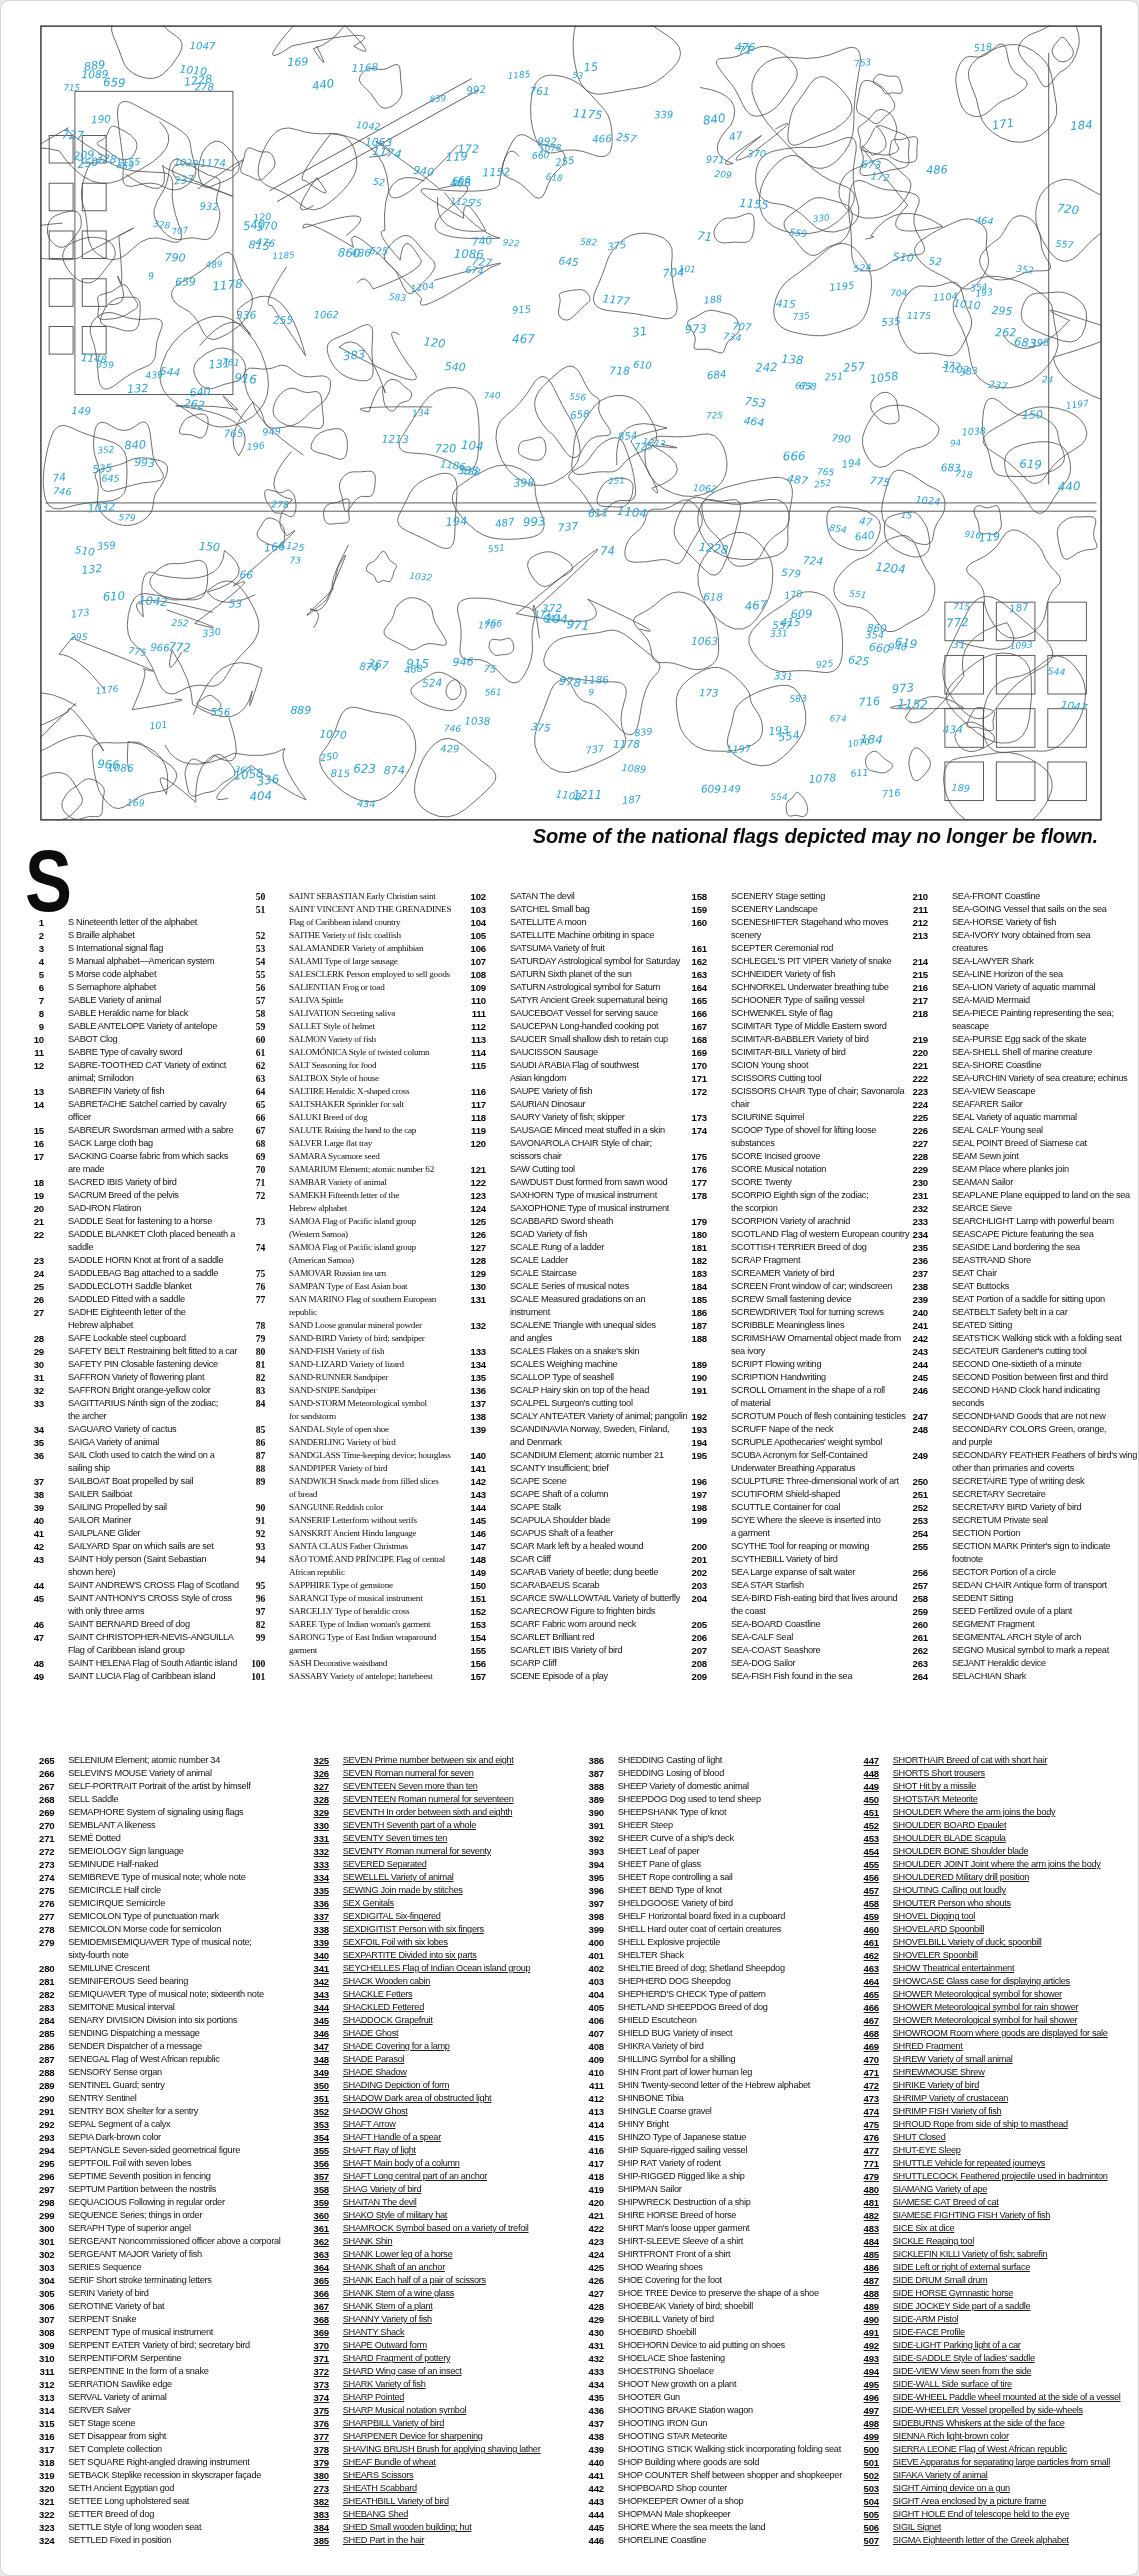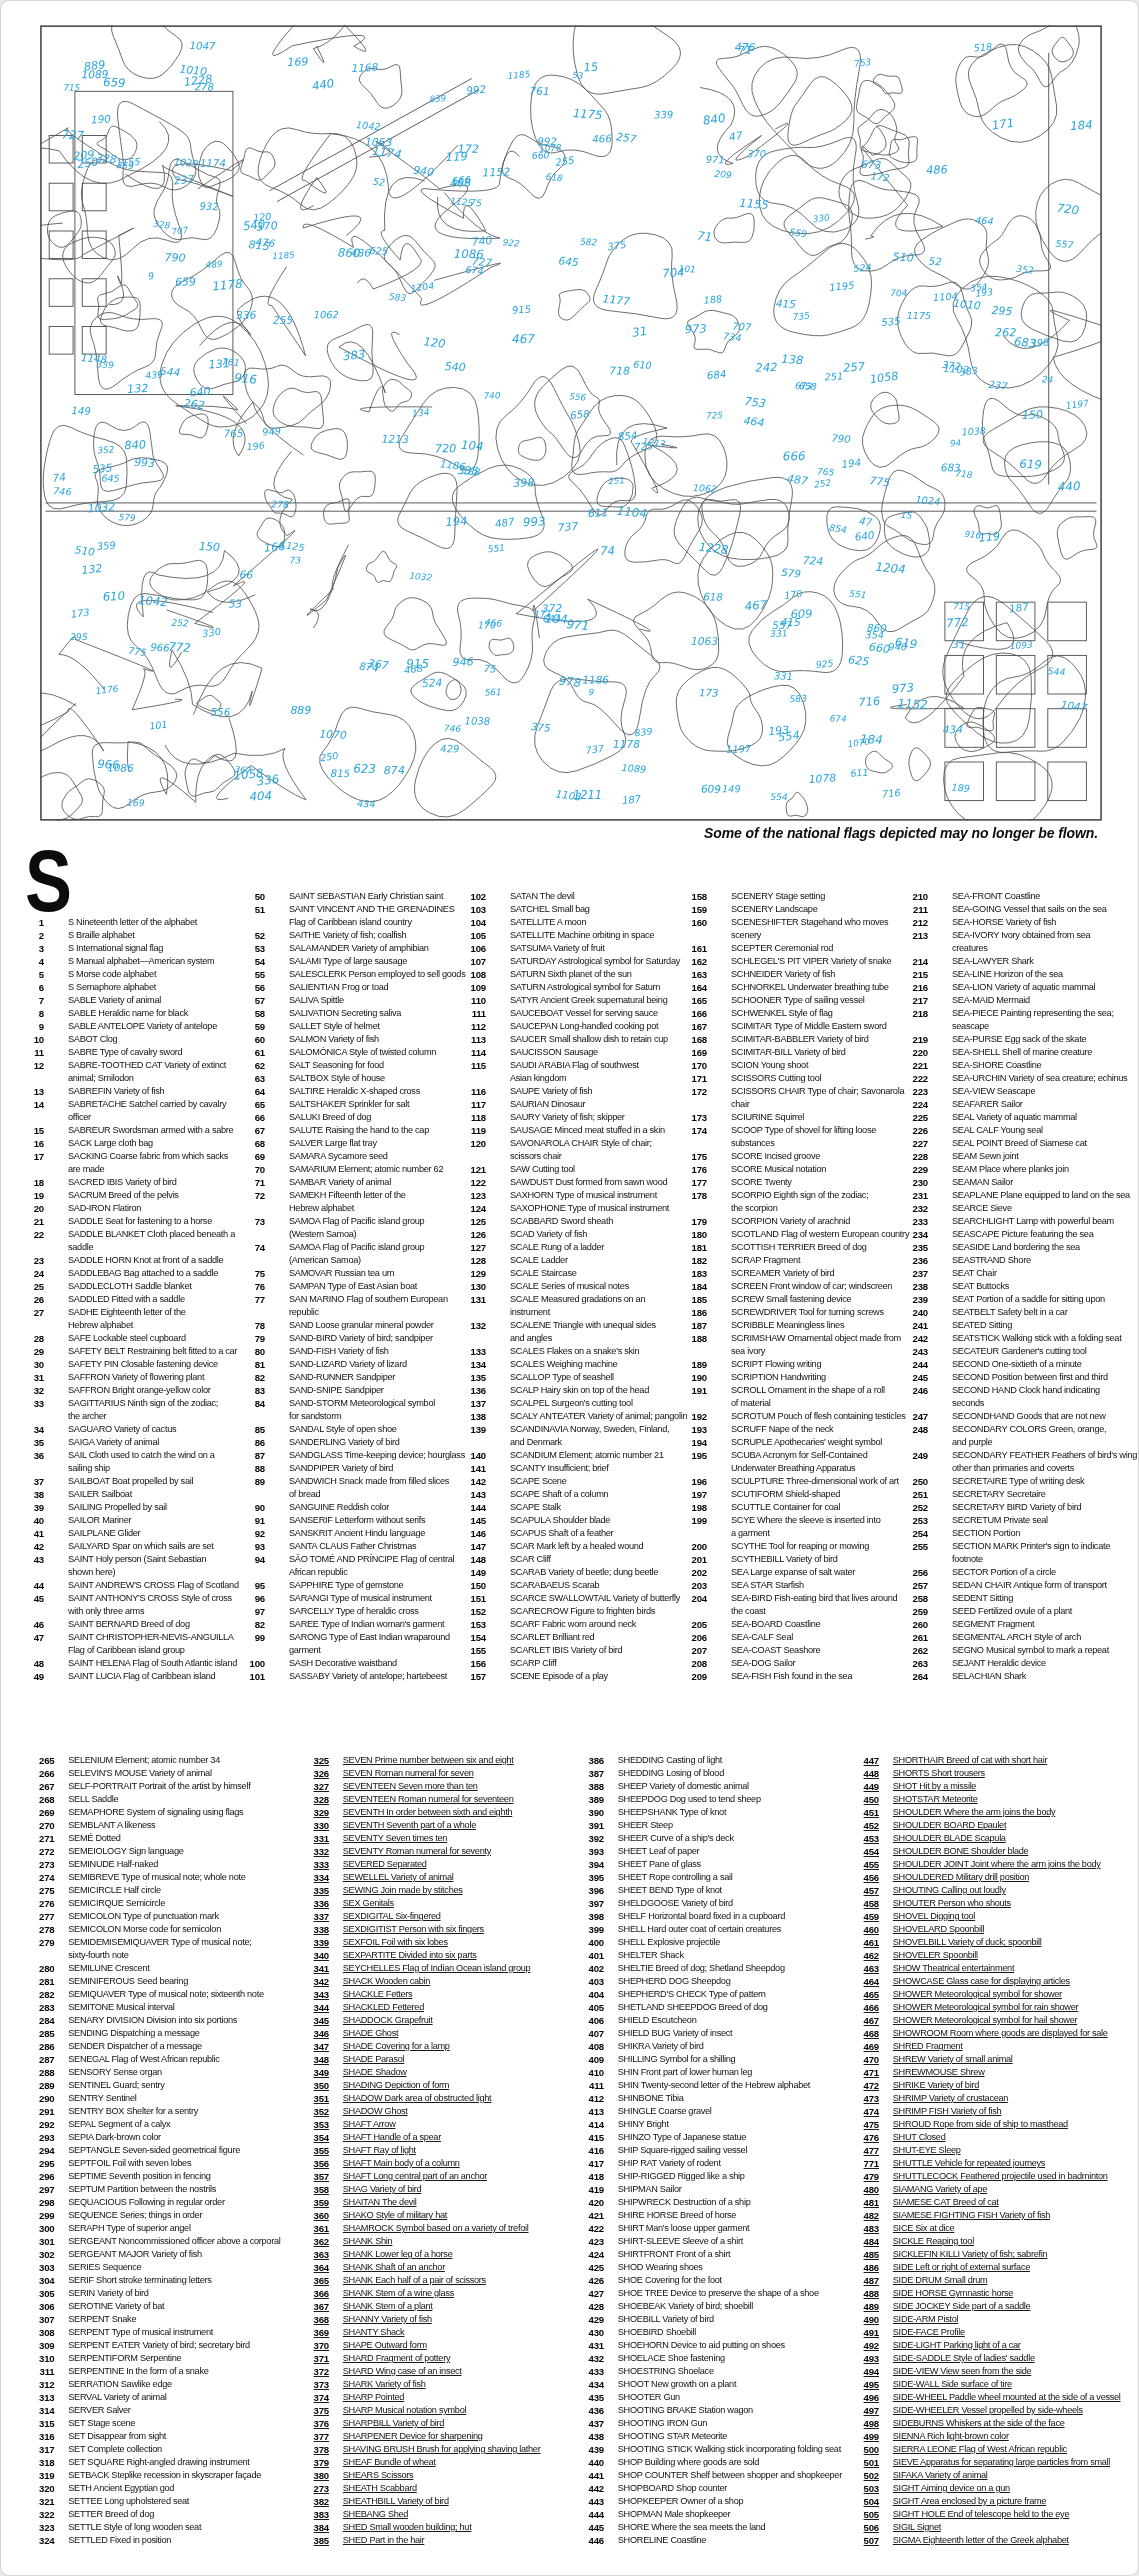--- a/index.html
+++ b/index.html
@@ -1,21 +1,21 @@
 <!DOCTYPE html>
 <html style="font-size:14.7px"><head>
 <meta charset="utf-8">
 <style>
   html,body{margin:0;padding:0;background:#e8e8e8;}
   .page{position:relative;width:1139px;height:2576px;background:#ffffff;border:1.8px solid #d6d6d6;
         border-radius:9.2px;box-sizing:border-box;overflow:hidden;
         font-family:"Liberation Sans",sans-serif;color:#1a1a1a;}
   .illus{position:absolute;left:39px;top:24px;width:1062px;height:796px;}
   .flag-note{position:absolute;top:824px;right:40px;font-style:italic;font-weight:bold;
-        font-size:14px;letter-spacing:-0.1px;color:#0e0e0e;}
+        font-size:20px;letter-spacing:-0.1px;color:#0e0e0e;}
   .letter-heading{position:absolute;left:24px;top:846px;font-size:88px;font-weight:bold;
         line-height:0.78;transform:scaleX(0.80);transform-origin:left top;color:#0c0c0c;}
   .col{position:absolute;}
   .entry{display:flex;align-items:flex-start;}
   .b1 .entry{line-height:13px;}
   .b2 .entry{line-height:13px;}
   .num{flex:none;text-align:right;font-weight:bold;font-size:9.6px;letter-spacing:-0.2px;color:#050505;}
   .b1 .num{width:32px;margin-right:24px;}
   .b2 .num{width:37px;margin-right:13.8px;}
   .txt{white-space:pre;font-size:9.2px;letter-spacing:-0.3px;color:#111111;}
@@ -741,21 +741,21 @@
         </div>
         <div class="entry">
           <span class="num">48</span>
           <span class="txt">SAINT HELENA Flag of South Atlantic island</span>
         </div>
         <div class="entry">
           <span class="num">49</span>
           <span class="txt">SAINT LUCIA Flag of Caribbean island</span>
         </div>
       </div>
-      <div class="col" style="left: 232px; top: 889px; width: 219px;">
+      <div class="col" style="left: 232px; top: 889px; width: 219px; font-family: Liberation Serif, serif;">
         <div class="entry">
           <span class="num">50</span>
           <span class="txt">SAINT SEBASTIAN Early Christian saint</span>
         </div>
         <div class="entry">
           <span class="num">51</span>
           <span class="txt">SAINT VINCENT AND THE GRENADINES
 Flag of Caribbean island country</span>
         </div>
         <div class="entry">

